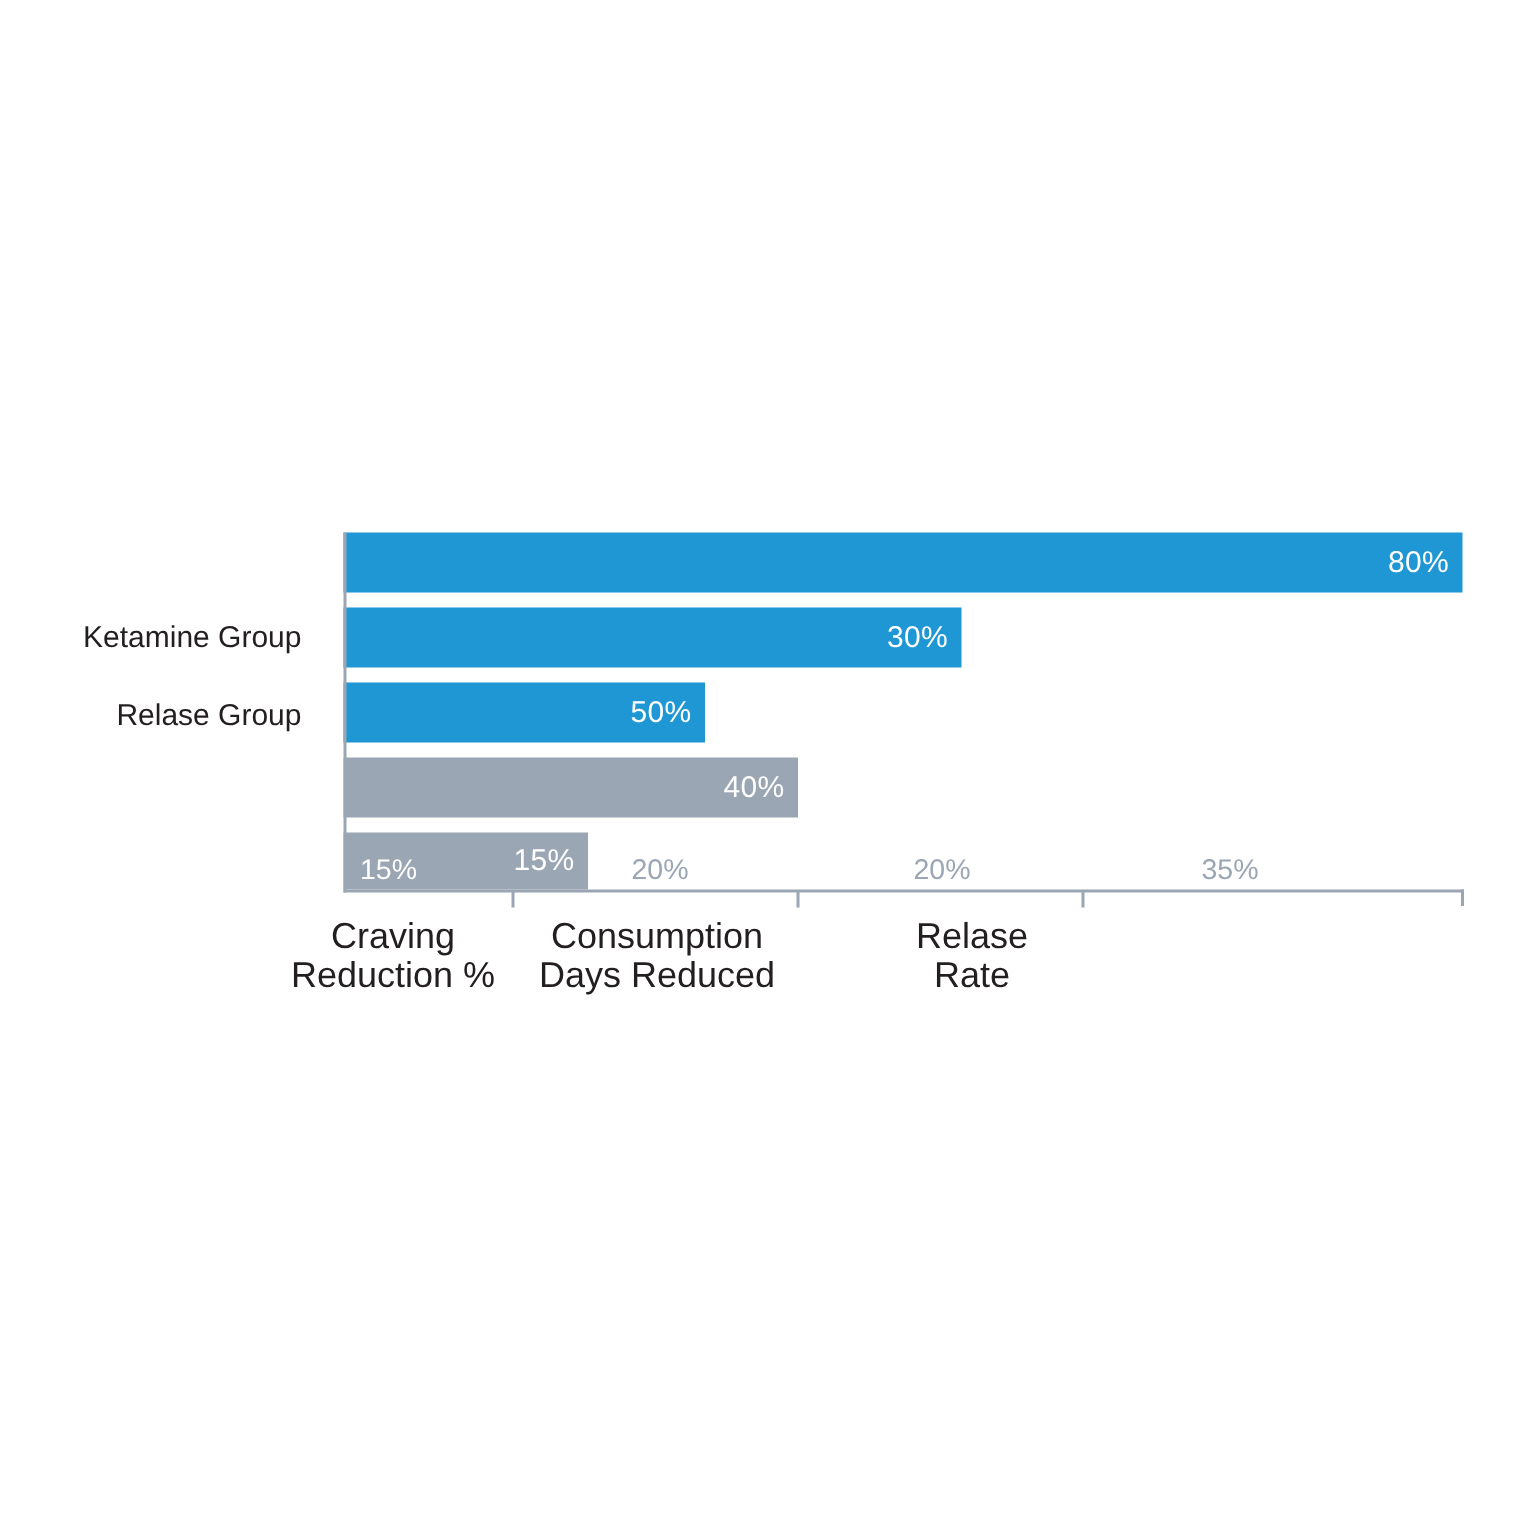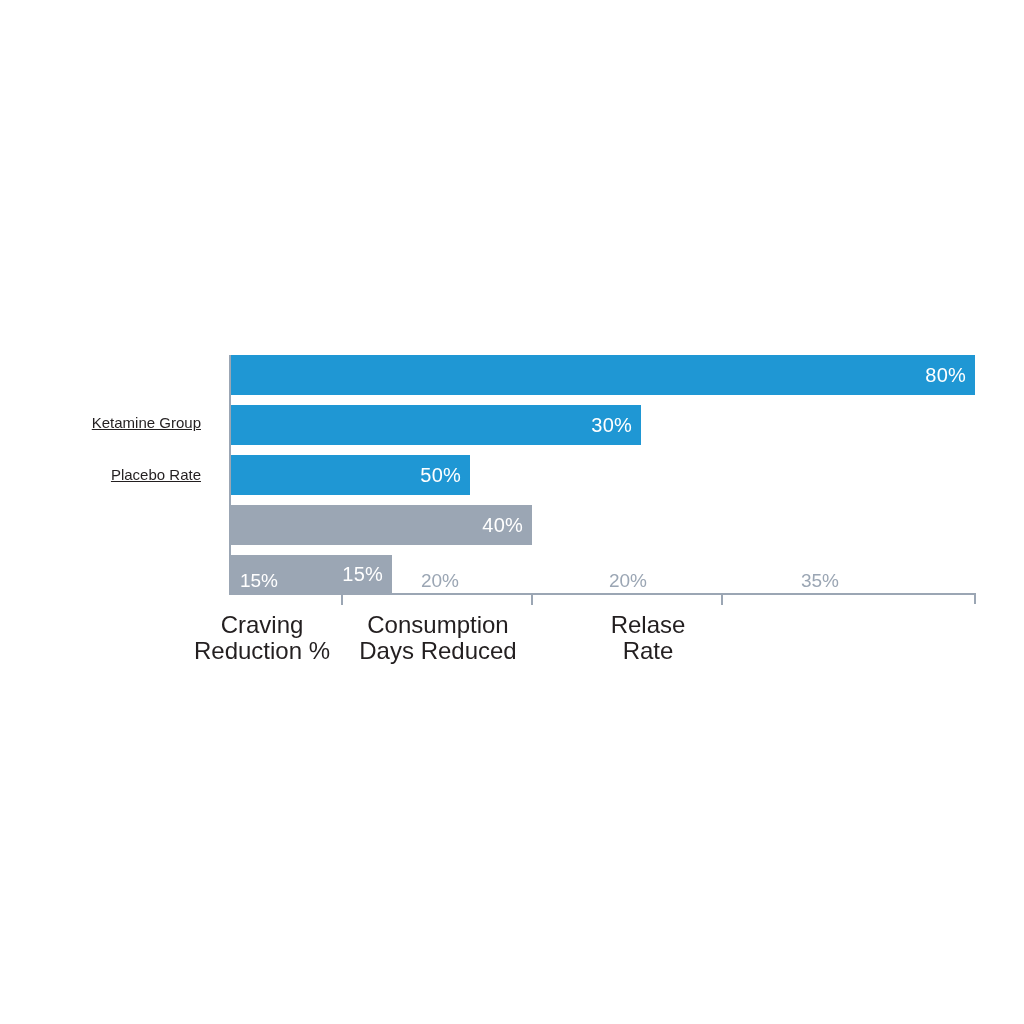--- a/index.html
+++ b/index.html
@@ -107,37 +107,36 @@
     color: #231f20;
     text-align: center;
     white-space: pre-line;
     transform: translateX(-50%);
   }
 
   
   .group-label {
     position: absolute;
     right: 1024px;
-    font-size: 15px;
+    font-size: 20px;
     line-height: 1;
     color: #231f20;
     white-space: nowrap;
     text-align: right;
-    text-decoration: underline;
   }
   #group-ketamine { left: 50px;  top: 415px; width: 151px; }
   #group-placebo  { left: 50px;  top: 467px; width: 151px; }
 </style>
 </head>
 <body>
 
 <div id="chart-root">
 
   <div class="group-label" id="group-ketamine">Ketamine Group</div>
-  <div class="group-label" id="group-placebo">Placebo Rate</div>
+  <div class="group-label" id="group-placebo">Relase Group</div>
 
   <div class="plot">
 
     <div class="bar-row" style="top:0px;">
       <div class="bar" style="width:746px;background:#1f97d4;">
         <span class="bar-value">80%</span>
       </div>
     </div>
 
     <div class="bar-row" style="top:50px;">

